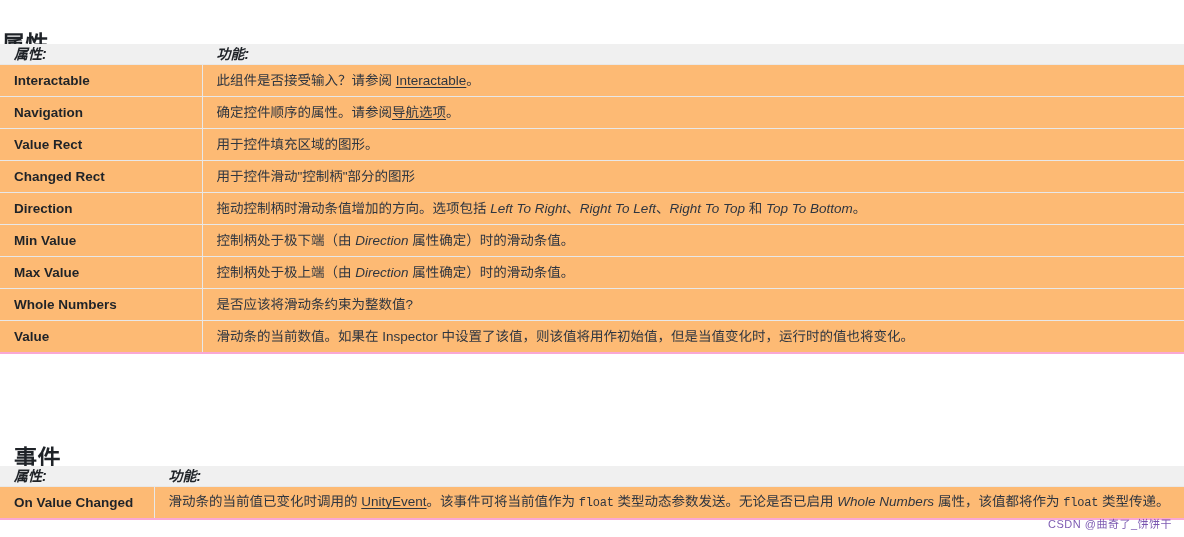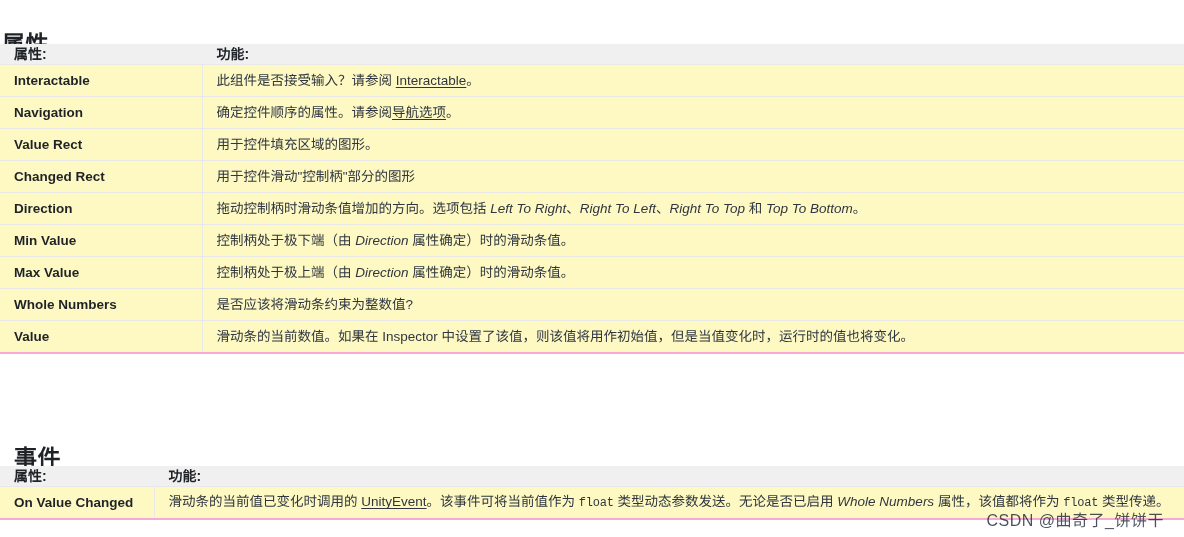--- a/index.html
+++ b/index.html
@@ -54,31 +54,32 @@
     padding: 0 14px;
     border-bottom: 1px solid #e8e8e8;
     line-height: 1.45;
     white-space: nowrap;
     overflow: visible;
   }
 
   .doc-table thead tr {
     height: 20px;
     background: #f0f0f0;
+    font-style: italic;
   }
   .doc-table thead th {
     font-weight: bold;
     font-size: 14px;
     color: #1f2328;
     border-bottom: 1px solid #e8e8e8;
     background: #f0f0f0;
   }
   .doc-table thead th.col-prop { border-right: 1px solid #f0f0f0; }
 
-  .doc-table tbody tr { background: #fef9c3; margin-left: 33px; }
+  .doc-table tbody tr { background: #fdba74; margin-left: 33px; }
 
   td.cell-prop {
     font-weight: bold;
     font-size: 13.5px;
     color: #1f2328;
     border-right: 1px solid #e8e8e8;
   }
   td.cell-desc {
     font-weight: normal;
     font-size: 13.5px;
@@ -103,24 +104,24 @@
   .em { font-style: italic; }
   .code {
     font-family: "Liberation Mono", "DejaVu Sans Mono", monospace;
     font-size: 12px;
     letter-spacing: -0.2px;
   }
 
   
   #watermark {
     position: absolute;
-    right: 20px;
+    right: 12px;
     bottom: 6px;
-    font-size: 16px;
-    color: #0f172a;
+    font-size: 11px;
+    color: #4c1d95;
     opacity: 0.75;
     letter-spacing: 0.5px;
     pointer-events: none;
     white-space: nowrap;
   }
 </style>
 </head>
 <body>
 
 <div class="page">

